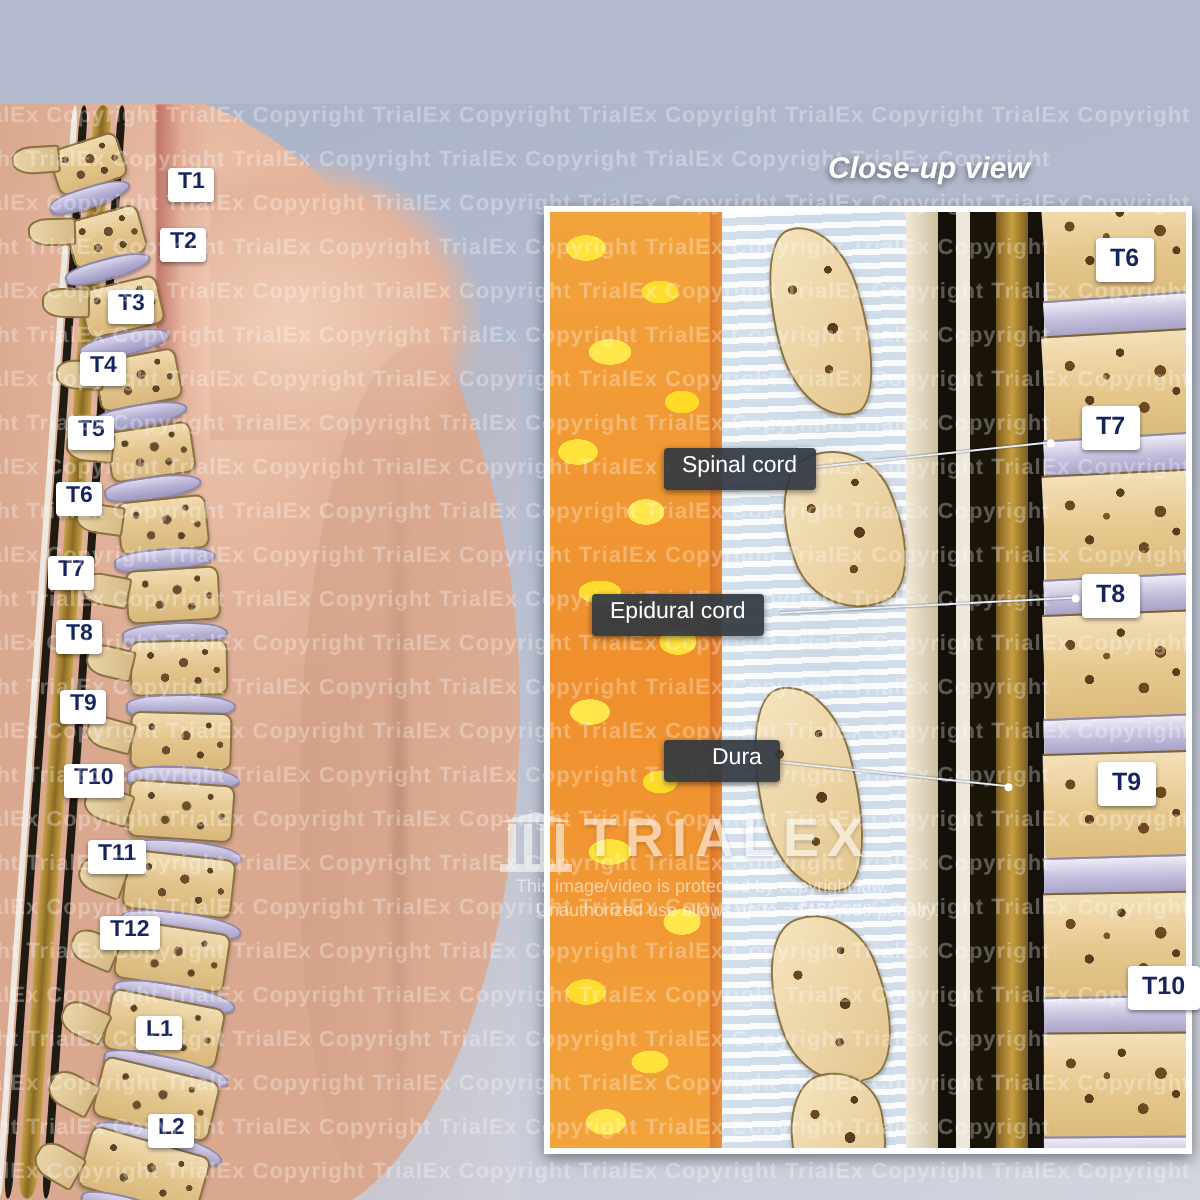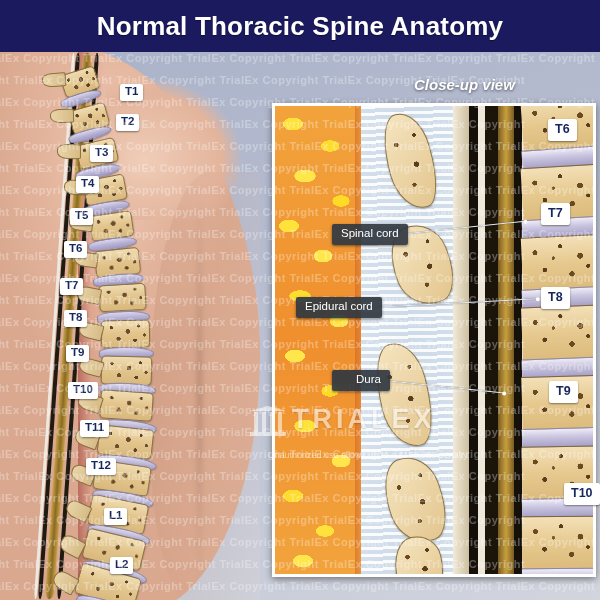--- a/index.html
+++ b/index.html
@@ -34,21 +34,21 @@
      background:linear-gradient(95deg, rgba(190,140,115,.35) 0%, rgba(205,155,128,.12) 40%, rgba(255,235,225,.10) 100%);
      border-radius:50% 0 0 40%;}
   #torso .armcrease{position:absolute;left:196px;top:140px;width:7px;height:400px;
      background:linear-gradient(180deg,rgba(150,105,85,0),rgba(150,105,85,.35),rgba(150,105,85,0));
      filter:blur(2px);border-radius:50%;}
   #torso .backedge{position:absolute;left:78px;top:0px;width:26px;height:548px;
      background:linear-gradient(90deg,rgba(160,60,55,.55) 0%, rgba(215,140,120,.25) 50%, rgba(230,180,160,0) 100%);
      filter:blur(.6px);}
 
   
-  #spine{position:absolute;left:0;top:52px;width:160px;height:408px;margin-left:36px;}
+  #spine{position:absolute;left:0;top:52px;width:160px;height:408px;}
   .vert{position:absolute;
      background:
        radial-gradient(circle at 20% 25%, #5c4326 0 1.6px, transparent 1.8px),
        radial-gradient(circle at 55% 40%, #6b4e2d 0 2.2px, transparent 2.4px),
        radial-gradient(circle at 78% 20%, #5c4326 0 1.4px, transparent 1.6px),
        radial-gradient(circle at 35% 68%, #6b4e2d 0 2px, transparent 2.2px),
        radial-gradient(circle at 70% 75%, #5c4326 0 1.7px, transparent 1.9px),
        radial-gradient(circle at 90% 55%, #6b4e2d 0 1.5px, transparent 1.7px),
        linear-gradient(180deg,#f0dcb2 0%,#e3c68e 45%,#d9b87c 100%);
      border:1px solid #8a7140;border-radius:5px;box-shadow:0 1px 2px rgba(0,0,0,.3);}
@@ -184,23 +184,20 @@
      background:#fff;display:block;}
   #wm-center .col .cap{position:absolute;top:0;left:0;width:36px;height:5px;
      background:#fff;clip-path:polygon(50% 0,100% 100%,0 100%);}
   #wm-center .col .base{position:absolute;bottom:0;left:0;width:36px;height:4px;background:#fff;}
 </style>
 </head>
 <body>
 
 <div id="stage">
 
-  <div id="titlebar">
-    <div class="t">Normal Thoracic Spine Anatomy</div>
-  </div>
 
   <div id="bg"></div>
 
   <div id="torso">
     <div class="skin"></div>
     <div class="shoulder"></div>
     <div class="armshade"></div>
     <div class="armcrease"></div>
     <div class="backedge"></div>
   </div>
@@ -364,16 +361,17 @@
   <div id="wm-center">
     <div class="col">
       <span class="cap"></span>
       <i style="left:4px"></i>
         <i style="left:12px"></i>
         <i style="left:20px"></i>
         <i style="left:28px"></i>
       <span class="base"></span>
     </div>
     <div class="big">TRIALEX</div>
+    <div class="fine1">This image/video is protected by copyright law.</div>
     <div class="fine2">Unauthorized use allows up to a $150,000 penalty.</div>
   </div>
 
 </div>
 
 </body></html>

